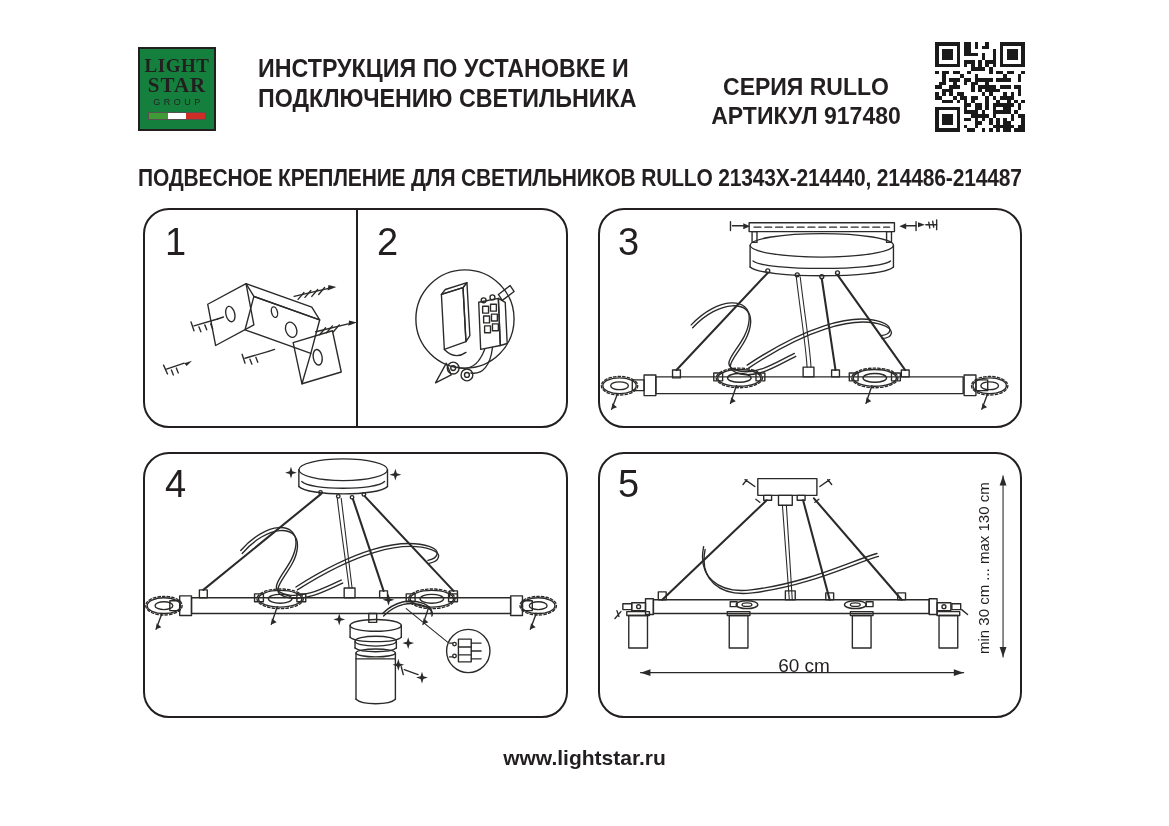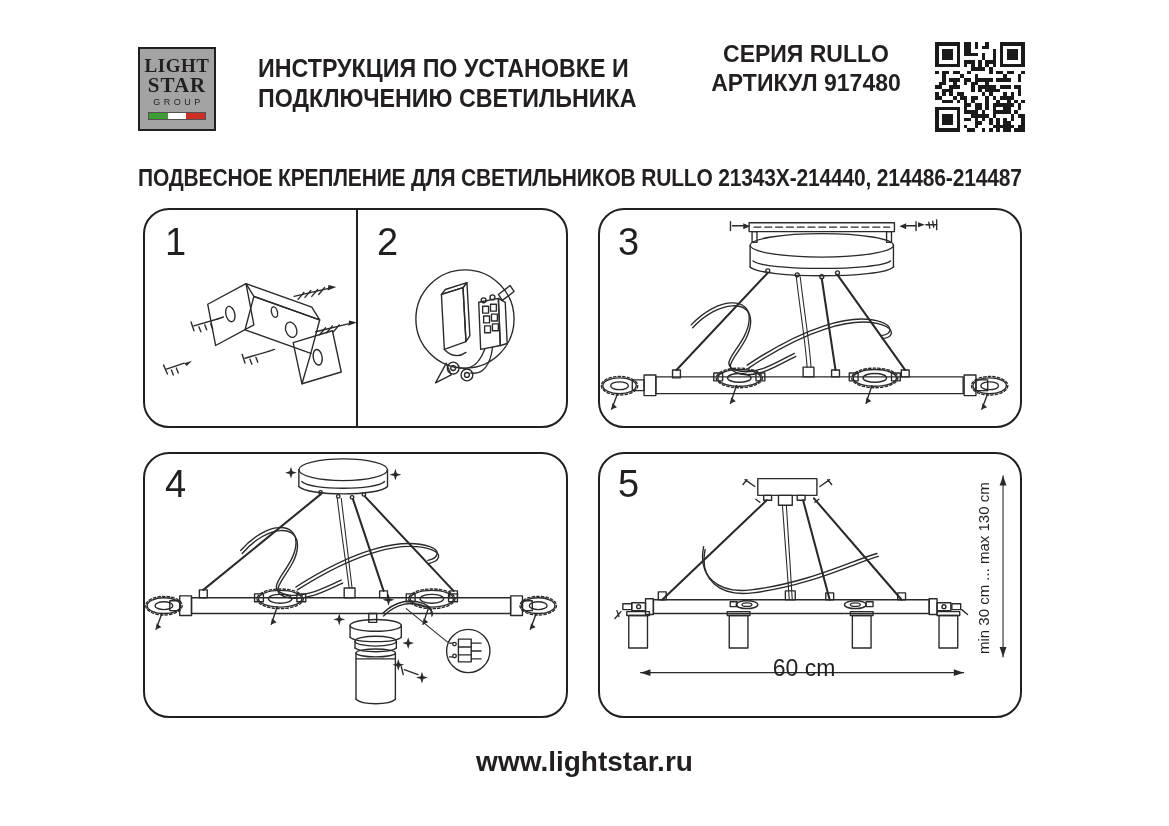--- a/index.html
+++ b/index.html
@@ -3,61 +3,61 @@
 <meta charset="utf-8">
 <style>
   html,body{margin:0;padding:0;background:#e8e8e8;}
   #sheet{
     position:relative;width:1169px;height:826px;background:#ffffff;
     font-family:"Liberation Sans",sans-serif;color:#231f20;overflow:hidden;
     margin:0 auto;
   }
   
   #logo-box{position:absolute;left:138px;top:47px;width:78px;height:84px;
-    border:2px solid #231f20;box-sizing:border-box;text-align:center;background:#a3a3a3;}
+    border:2px solid #231f20;box-sizing:border-box;text-align:center;background:#15803d;}
   #logo-box .lw1{display:block;font-family:"Liberation Serif",serif;font-weight:bold;
     font-size:19px;line-height:19px;margin-top:7px;letter-spacing:.5px;}
   #logo-box .lw2{display:block;font-family:"Liberation Serif",serif;font-weight:bold;
     font-size:21px;line-height:20px;letter-spacing:1px;}
   #logo-box .lw3{display:block;font-size:9px;letter-spacing:3.5px;line-height:11px;
     margin-top:2px;margin-left:3px;}
   #logo-flag{width:56px;height:6px;margin:4px auto 0;border:1px solid #55524f;
     display:flex;box-sizing:content-box;}
   #logo-flag span{height:100%;}
   .flag-green{width:19px;background:#3f9b35;}
   .flag-white{width:18px;background:#ffffff;}
   .flag-red{width:19px;background:#cd2e26;}
   #main-title{position:absolute;left:258px;top:53px;font-weight:bold;font-size:25px;
     line-height:30px;white-space:nowrap;transform:scaleX(.93);transform-origin:left top;}
-  #series-block{position:absolute;left:688px;top:40px;width:236px;text-align:center;
+  #series-block{position:absolute;left:688px;top:73px;width:236px;text-align:center;
     font-weight:bold;font-size:23px;line-height:29px;white-space:nowrap;}
   #qr{position:absolute;left:935px;top:42px;width:90px;height:90px;}
   #subtitle{position:absolute;left:138px;top:164px;font-weight:bold;font-size:24px;
     white-space:nowrap;transform:scaleX(.875);transform-origin:left top;letter-spacing:-.2px;}
   
   .panel{position:absolute;border:2px solid #231f20;border-radius:26px;box-sizing:border-box;}
   #boxA{left:143px;top:208px;width:425px;height:220px;}
   #boxB{left:598px;top:208px;width:424px;height:220px;}
   #boxC{left:143px;top:452px;width:425px;height:266px;}
   #boxD{left:598px;top:452px;width:424px;height:266px;}
   .panel svg{position:absolute;left:0;top:0;width:100%;height:100%;}
   .panel-number{position:absolute;font-size:38px;font-weight:400;line-height:40px;}
   #num1{left:20px;top:12px;} #num2{left:232px;top:12px;}
   #num3{left:18px;top:12px;} #num4{left:20px;top:10px;} #num5{left:18px;top:10px;}
   #divider12{position:absolute;left:211px;top:0;height:100%;width:0;
     border-left:2px solid #231f20;}
   
   #dim-width{position:absolute;left:40px;top:201px;width:328px;text-align:center;
-    font-size:23px;}
+    font-size:19px;}
   #dim-range{position:absolute;left:374px;top:22px;height:184px;width:18px;
     writing-mode:vertical-rl;transform:rotate(180deg);font-size:15px;
     display:flex;align-items:center;justify-content:center;white-space:nowrap;}
   
   #footer{position:absolute;left:0;top:746px;width:100%;text-align:center;
-    font-weight:bold;font-size:28px;}
+    font-weight:bold;font-size:21px;}
   
   .ln{fill:none;stroke:#2b2a29;stroke-width:1.4;stroke-linecap:round;stroke-linejoin:round;}
   .w2{stroke-width:2.1;} .w1{stroke-width:1.1;}
   .fillk{fill:#2b2a29;stroke:none;}
   .hidden-defs{position:absolute;width:0;height:0;}
 </style>
 </head>
 <body>
 
 <svg class="hidden-defs" aria-hidden="true">

